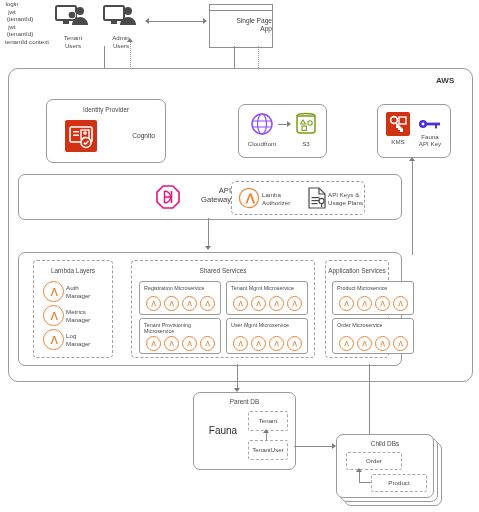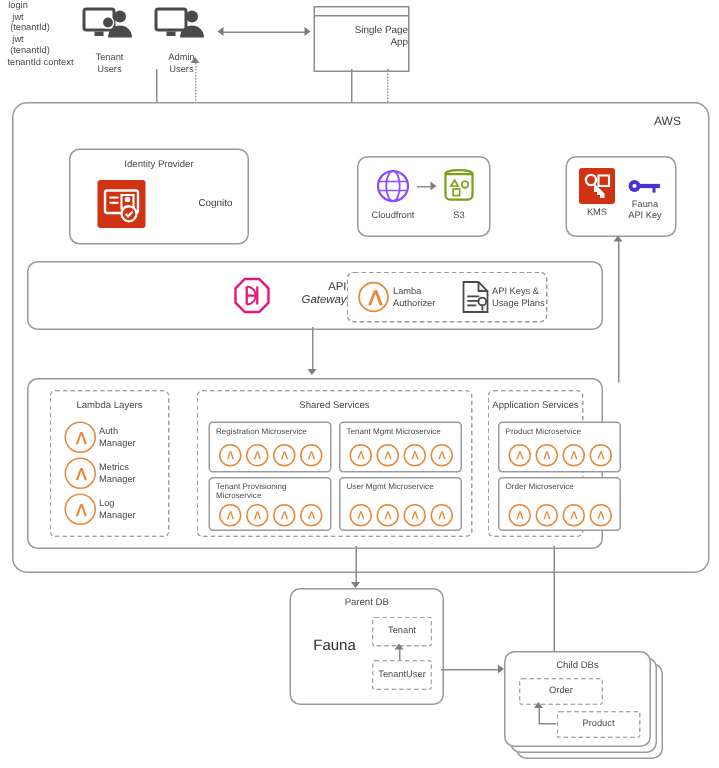--- a/index.html
+++ b/index.html
@@ -17,21 +17,21 @@
   .hln{height:1px;}
   .dln{position:absolute;width:0;border-left:1px dotted #9a9a9a;}
   .arrow-d{position:absolute;width:0;height:0;border-left:3px solid transparent;
            border-right:3px solid transparent;border-top:4px solid #7d7d7d;}
   .arrow-u{position:absolute;width:0;height:0;border-left:3px solid transparent;
            border-right:3px solid transparent;border-bottom:4px solid #7d7d7d;}
   .arrow-r{position:absolute;width:0;height:0;border-top:3px solid transparent;
            border-bottom:3px solid transparent;border-left:4px solid #7d7d7d;}
   .arrow-l{position:absolute;width:0;height:0;border-top:3px solid transparent;
            border-bottom:3px solid transparent;border-right:4px solid #7d7d7d;}
-  .awslbl{position:absolute;font-size:8px;color:#3b3b3b;font-weight:400;}
+  .awslbl{position:absolute;font-size:8px;color:#3b3b3b;font-weight:700;}
   .ttl{position:absolute;font-size:6.4px;color:#4a4a4a;text-align:center;width:100%;left:0;}
   .icoRed{position:absolute;background:#d13212;border-radius:2px;}
   .lam{position:absolute;border:1.1px solid #e8883a;border-radius:50%;
        display:flex;align-items:center;justify-content:center;}
   .lam svg{display:block;}
   .msbox{position:absolute;border:1px solid #9b9b9b;background:#fff;border-radius:3px;}
   .msttl{position:absolute;font-size:5.4px;color:#4a4a4a;left:4px;}
   .grp{position:absolute;border:1px dashed #a0a0a0;border-radius:4px;background:#fff;}
   .stack{position:absolute;border:1px solid #9a9a9a;background:#fff;border-radius:7px;}
 </style>
@@ -151,21 +151,21 @@
 <div class="arrow-u" style="left:409px;top:157px;"></div>
 
 <div class="box" style="left:18px;top:174px;width:382px;height:44px;">
   <svg width="26" height="26" viewBox="0 0 26 26" style="position:absolute;left:136px;top:9px;">
     <path d="M8.2 2h9.6L24 8.2v9.6L17.8 24H8.2L2 17.8V8.2z" fill="none" stroke="#e7157b" stroke-width="1.6"></path>
     <path d="M9.5 7v12M16.5 7v12" stroke="#e7157b" stroke-width="1.5"></path>
     <path d="M9.5 13h7" stroke="#e7157b" stroke-width="1.5"></path>
     <path d="M9.5 7a5 5 0 0 1 0 12" fill="none" stroke="#e7157b" stroke-width="1.3"></path>
   </svg>
   <div class="lbl2" style="position:absolute;left:168px;top:12px;width:44px;font-size:7.6px;">API</div>
-  <div class="lbl2" style="position:absolute;left:168px;top:21px;width:44px;font-size:7.6px;font-style:italic;">Gateway</div>
+  <div class="lbl2" style="position:absolute;left:168px;top:21px;width:44px;font-size:7.6px;">Gateway</div>
 
   <div class="dash" style="left:212px;top:6px;width:132px;height:32px;">
     <svg width="22" height="22" viewBox="0 0 24 24" style="position:absolute;left:6px;top:5px;">
       <circle cx="12" cy="12" r="10.5" fill="none" stroke="#e8883a" stroke-width="1.3"></circle>
       <path d="M8 18l4.4-11h2.4l4 11h-2.4l-3-8.6L10.3 18z" fill="#e8883a"></path>
     </svg>
     <div class="lbl" style="position:absolute;left:30px;top:9px;width:42px;text-align:left;">Lamba</div>
     <div class="lbl" style="position:absolute;left:30px;top:17px;width:46px;text-align:left;">Authorizer</div>
     <svg width="22" height="24" viewBox="0 0 22 24" style="position:absolute;left:74px;top:4px;">
       <path d="M3 2h10l6 6v14H3z" fill="none" stroke="#4a4a4a" stroke-width="1.2"></path>

